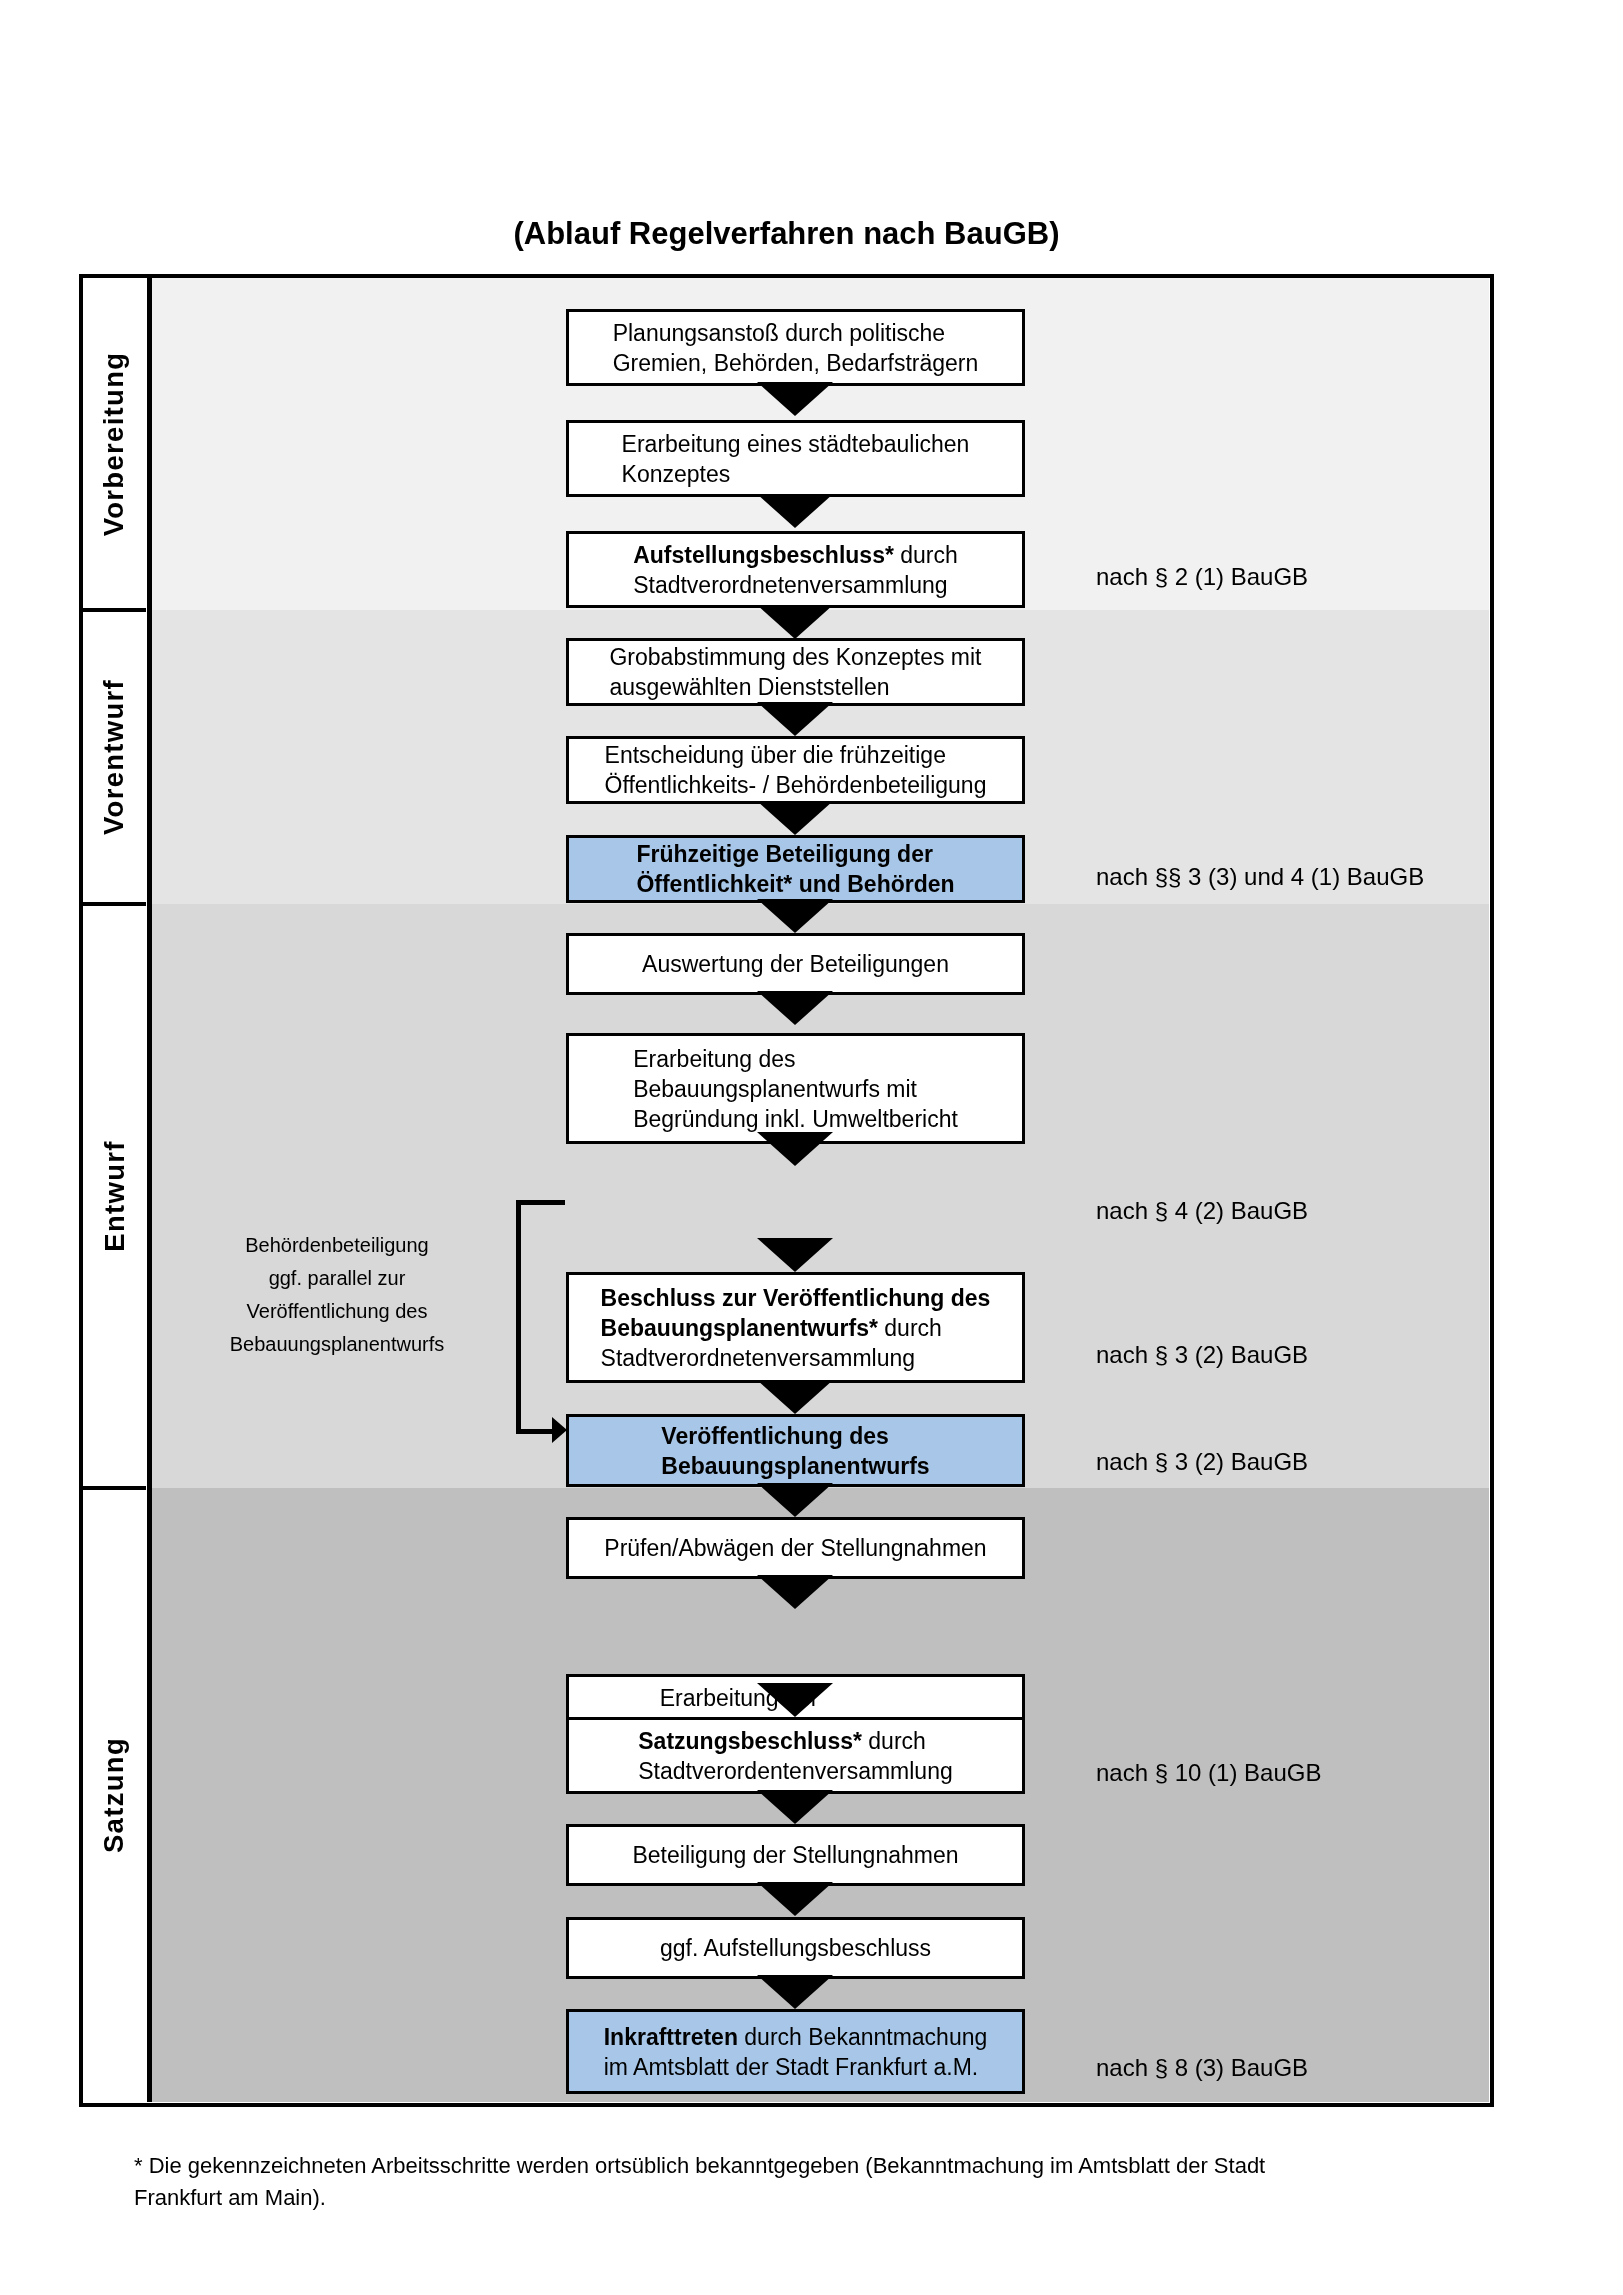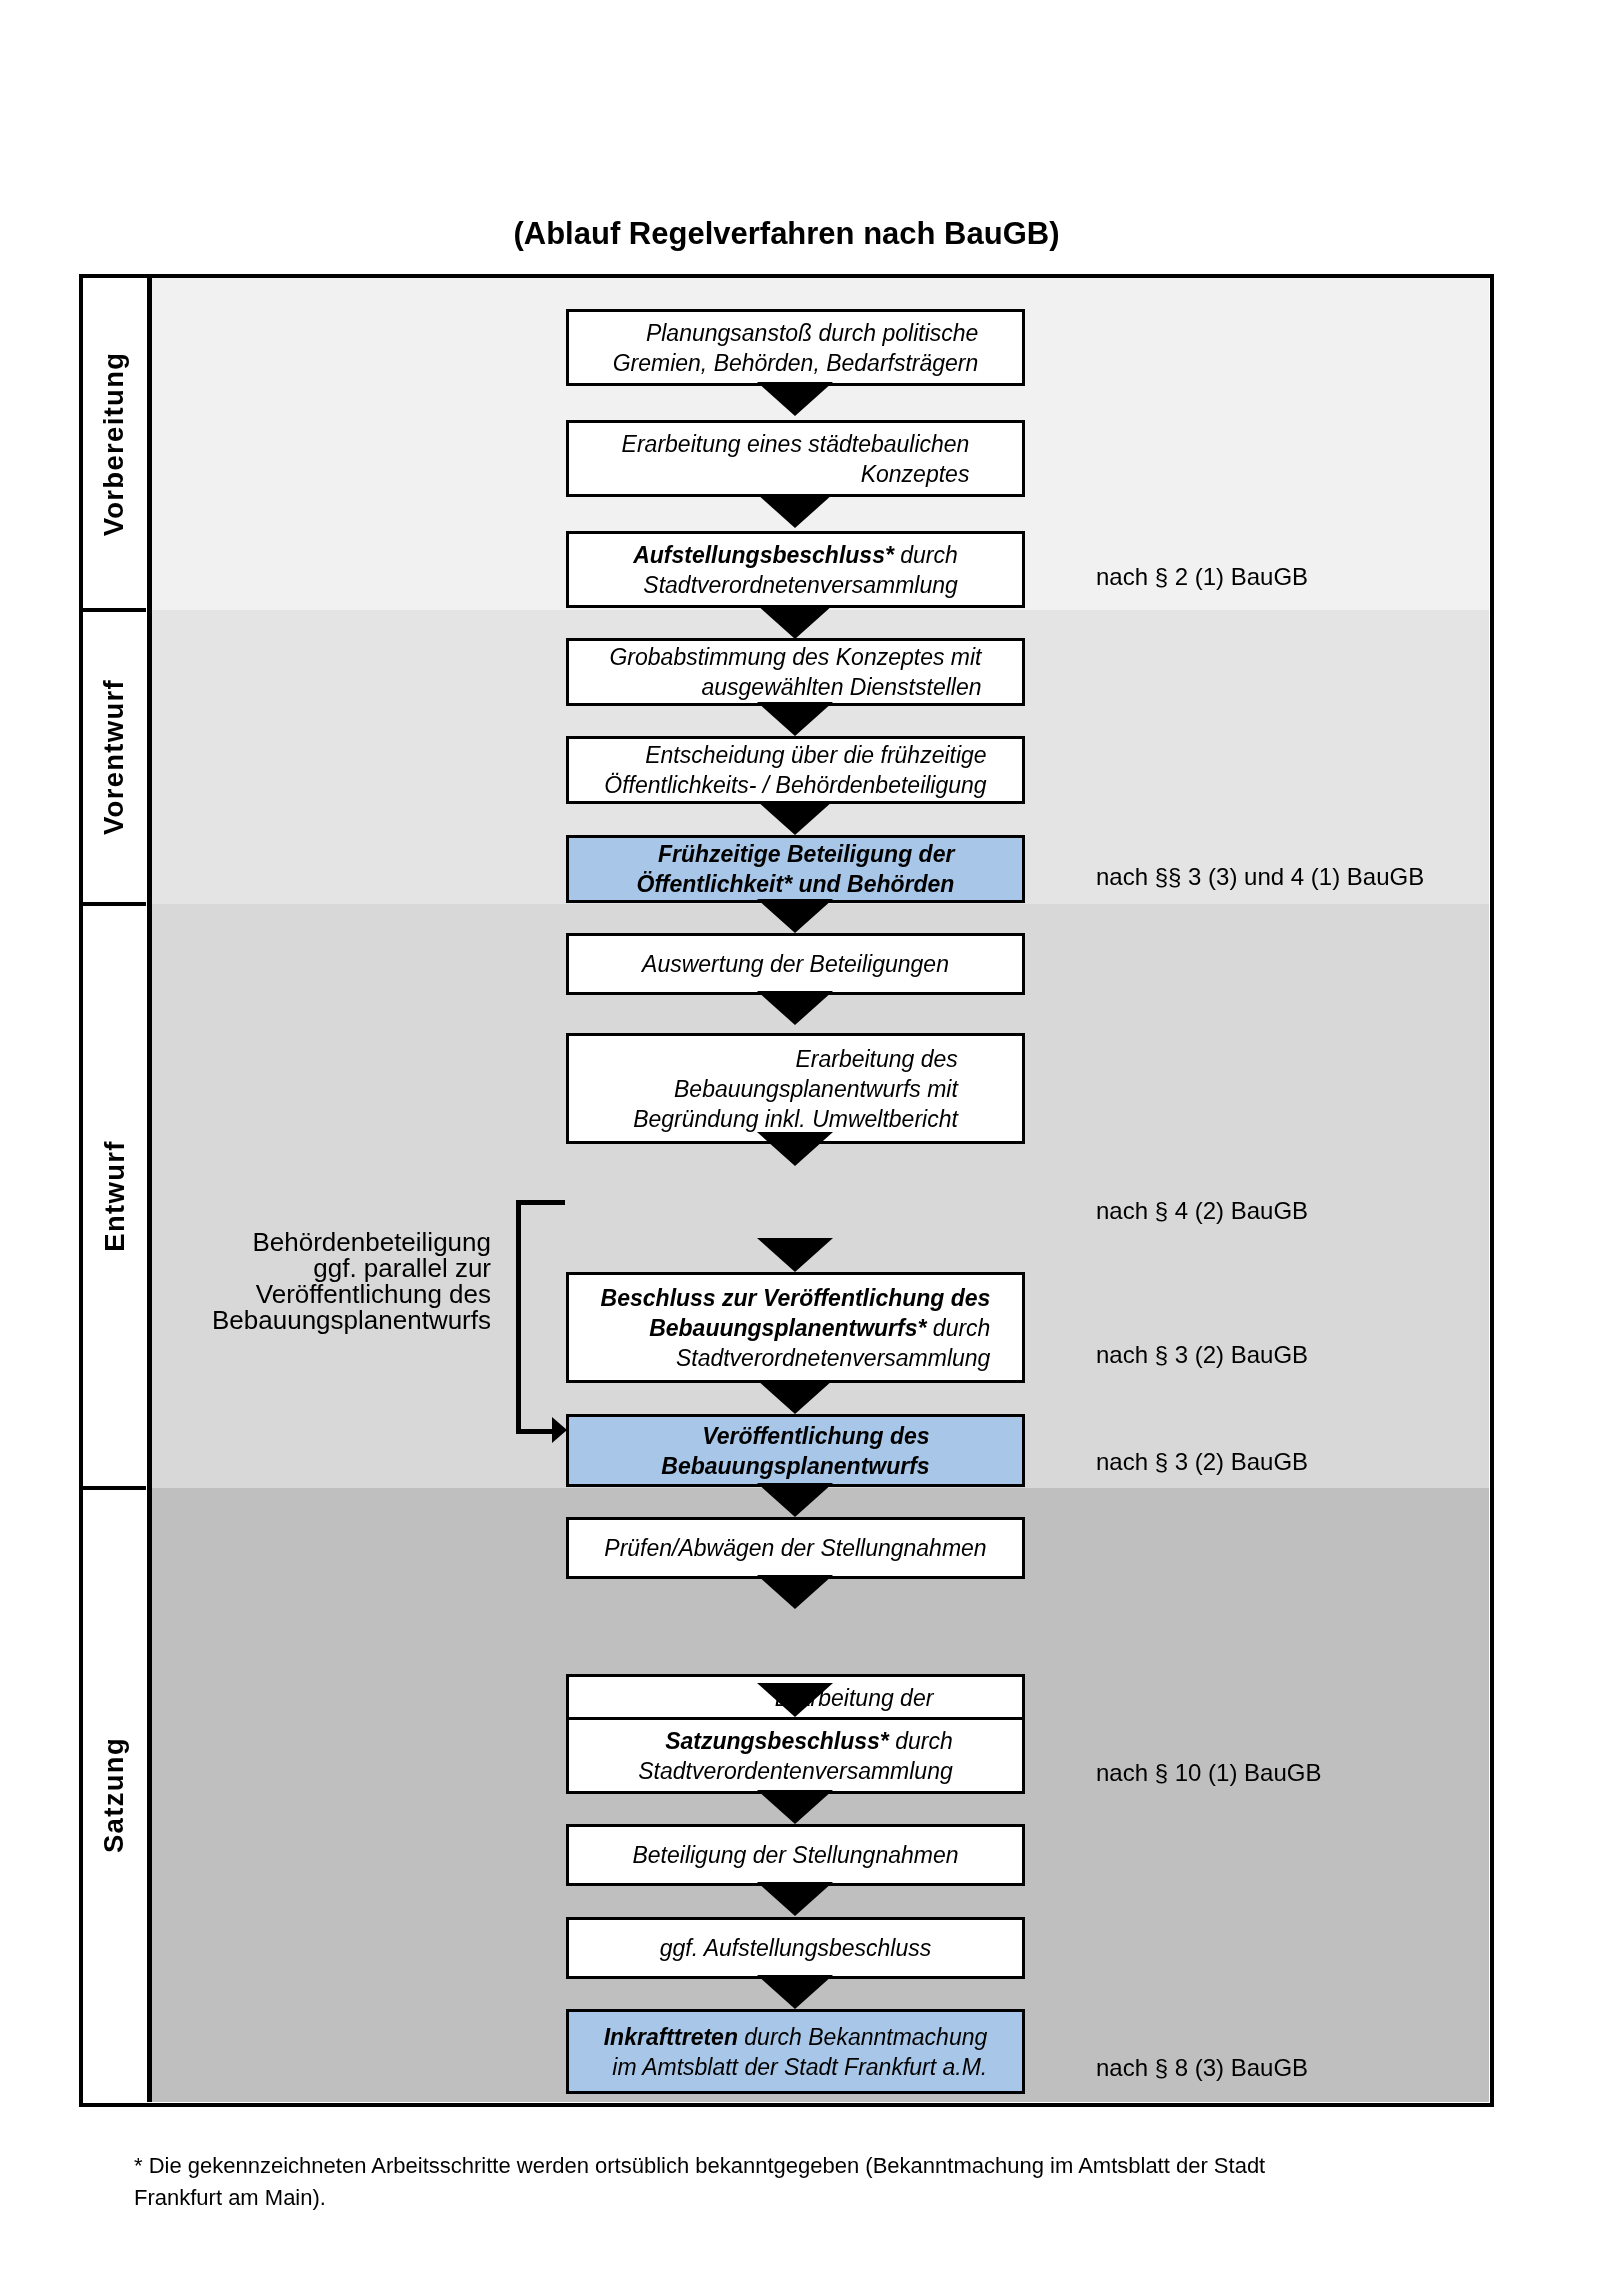--- a/index.html
+++ b/index.html
@@ -25,33 +25,33 @@
   .phase-line{position:absolute;left:83px;width:63px;height:3.9px;background:#000;}
 
   .phase-label-cell{position:absolute;left:83px;width:63px;display:flex;
          align-items:center;justify-content:center;}
   .phase-label-cell span{transform:rotate(-90deg);white-space:nowrap;
          font-size:27.5px;font-weight:bold;letter-spacing:1.3px;}
 
   .flow-box{position:absolute;left:566px;width:459px;background:#ffffff;
          border:3.9px solid #000;box-sizing:border-box;
          display:flex;align-items:center;justify-content:center;
-         text-align:right;font-size:23px;line-height:30px;
-         white-space:pre-line;padding:0 7.9px;font-style:italic;}
+         text-align:left;font-size:23px;line-height:30px;
+         white-space:pre-line;padding:0 7.9px;}
   .flow-box.highlight{background:#a8c7e8;}
   .flow-box .b{font-weight:bold;}
 
   .arrow-down{position:absolute;left:757px;width:0;height:0;
          border-left:38px solid transparent;border-right:38px solid transparent;
          border-top:34px solid #000;}
 
   .legal{position:absolute;left:1096px;font-size:24px;white-space:nowrap;}
 
-  .side-note{position:absolute;left:183px;top:1229px;width:308px;text-align:right;
-         font-size:26px;line-height:26px;white-space:pre-line;}
+  .side-note{position:absolute;left:183px;top:1229px;width:308px;text-align:center;
+         font-size:20px;line-height:33px;white-space:pre-line;}
 
   .conn{position:absolute;background:#000;}
   .conn-v{left:516px;top:1200px;width:4.6px;height:233px;}
   .conn-h-top{left:516px;top:1200px;width:49px;height:4.6px;}
   .conn-h-bot{left:516px;top:1429px;width:37px;height:4.6px;}
   .arrow-right{position:absolute;left:552px;top:1417px;width:0;height:0;
          border-top:13.7px solid transparent;border-bottom:13.7px solid transparent;
          border-left:15px solid #000;}
 
   .footnote{position:absolute;left:134px;top:2150px;width:1388px;

